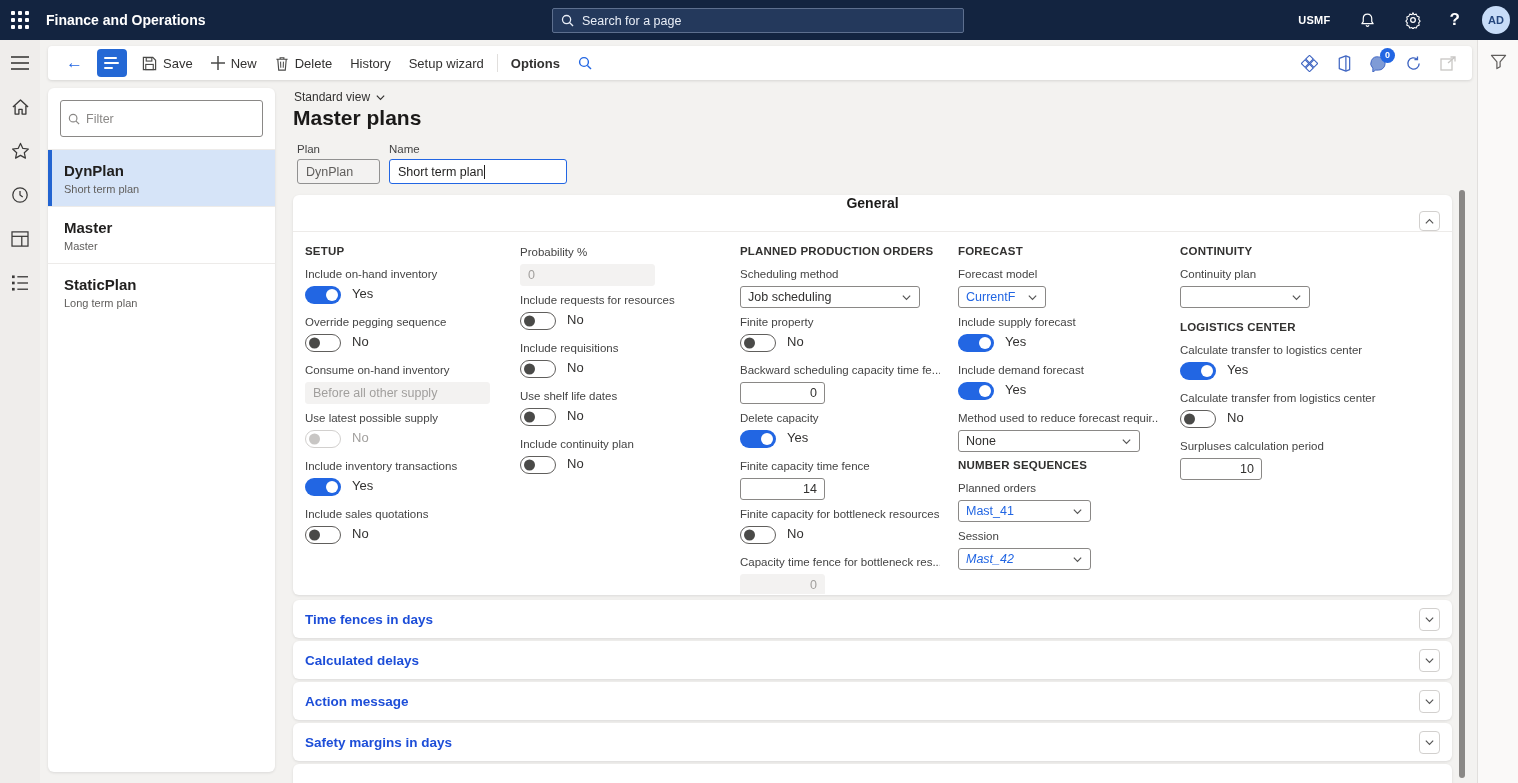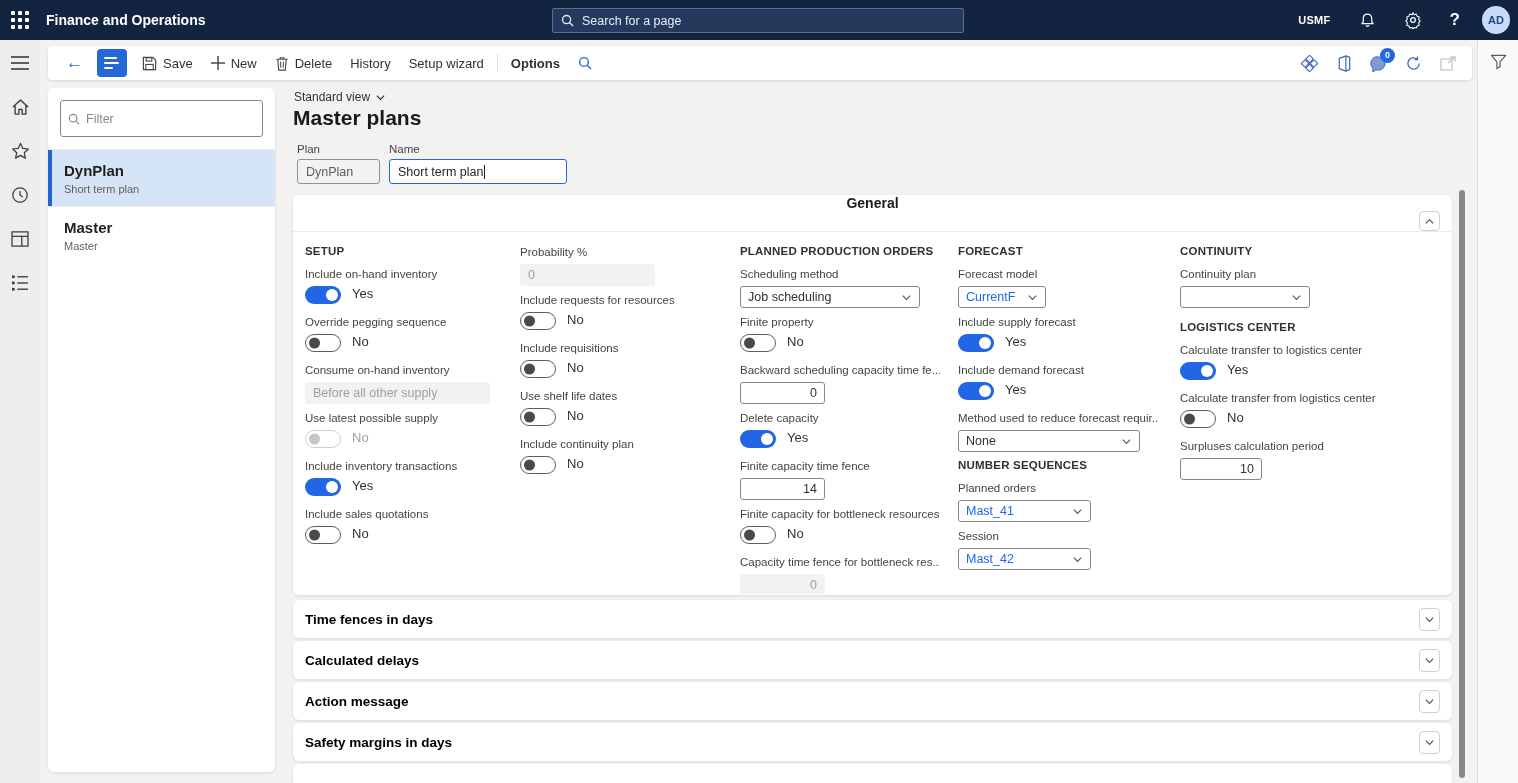--- a/index.html
+++ b/index.html
@@ -106,21 +106,21 @@
     color:#323130; display:flex; align-items:center; padding:0 7px; margin-bottom:7px; cursor:text; }
   .ibox.right { justify-content:flex-end; }
   .ibox.dis { background:#f3f2f1; border-color:#f3f2f1; color:#a19f9d; cursor:default; }
   .sbox { height:22px; border:1px solid #8a8886; border-radius:3px; background:#fff; font-size:12.5px;
     color:#323130; display:flex; align-items:center; justify-content:space-between; padding:0 7px; margin-bottom:7px; cursor:pointer; }
   .sbox .sval.accent { color:#2266e3; }
 
   
   .sec-card { position:absolute; left:0; width:1159px; height:38px; background:#fff; border-radius:6px;
     box-shadow:0 1px 3px rgba(0,0,0,.1); display:flex; align-items:center; padding:0 12px; }
-  .sec-title { font-size:13.5px; font-weight:600; color:#000000; cursor:pointer; }
+  .sec-title { font-size:13.5px; font-weight:600; color:#1d4ed8; cursor:pointer; }
 
   
   #scrollbar { position:absolute; left:1459px; top:88px; width:7px; height:695px; }
   #scroll-thumb { position:absolute; left:0; top:102px; width:6px; height:588px; background:#8a8886; border-radius:3px; cursor:pointer; }
 </style>
 </head>
 <body>
 
 <div id="topbar">
   <div id="apps-grid">
@@ -302,20 +302,24 @@
   </div>
   <div id="plan-list">
       <div class="plan-item selected">
         <div class="plan-title">DynPlan</div>
         <div class="plan-sub">Short term plan</div>
       </div>
       <div class="plan-item">
         <div class="plan-title">Master</div>
         <div class="plan-sub">Master</div>
       </div>
+      <div class="plan-item">
+        <div class="plan-title">StaticPlan</div>
+        <div class="plan-sub">Long term plan</div>
+      </div>
     </div>
 </div>
 
 <div id="content">
   <div id="view-row">
     <span>Standard view</span>
     <svg width="11" height="11" viewBox="0 0 12 12">
         <path d="M2 4l4 4 4-4" fill="none" stroke="#323130" stroke-width="1.3"></path>
       </svg>
   </div>
@@ -531,21 +535,21 @@
             <div class="flabel">Planned orders</div>
             <div class="sbox" style="width: 133px;">
               <span class="sval accent">Mast_41</span>
               <svg width="11" height="11" viewBox="0 0 12 12">
                 <path d="M2 4l4 4 4-4" fill="none" stroke="#555" stroke-width="1.3"></path>
               </svg>
             </div>
           </div>
           <div class="field">
             <div class="flabel">Session</div>
-            <div class="sbox" style="width: 133px;">
+            <div class="sbox" style="width: 133px; font-style: italic;">
               <span class="sval accent">Mast_42</span>
               <svg width="11" height="11" viewBox="0 0 12 12">
                 <path d="M2 4l4 4 4-4" fill="none" stroke="#555" stroke-width="1.3"></path>
               </svg>
             </div>
           </div>
         </div>
         <div class="gcol">
           <div class="group-h">CONTINUITY</div>
           <div class="field">

